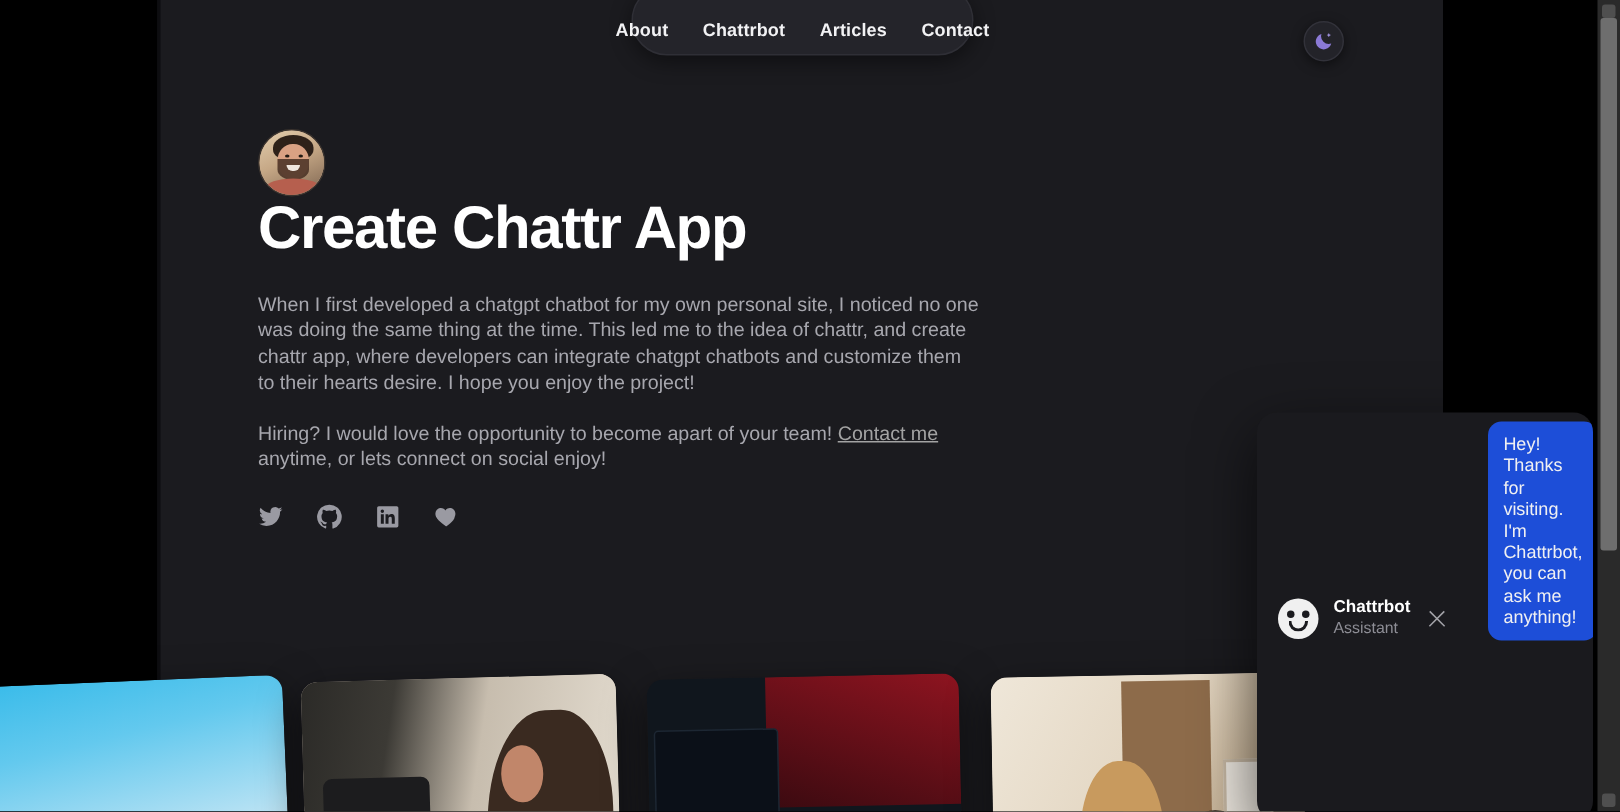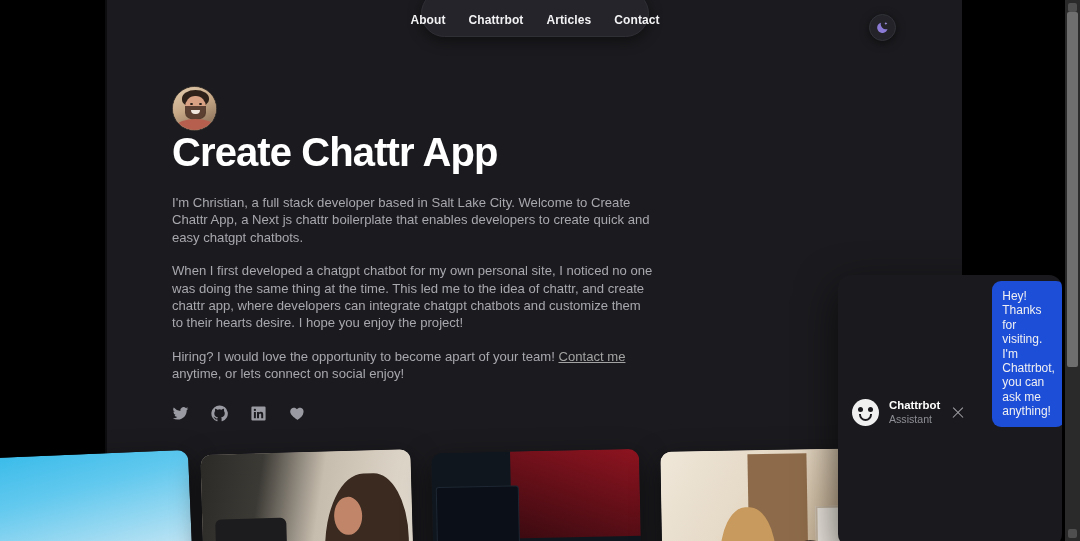--- a/index.html
+++ b/index.html
@@ -263,21 +263,20 @@
         <div class="av-face"></div>
         <div class="av-beard"></div>
         <div class="av-eye l"></div>
         <div class="av-eye r"></div>
         <div class="av-smile"></div>
         <div class="av-shirt"></div>
       </div>
 
       <h1 id="page-title">Create Chattr App</h1>
 
-      <p class="body-copy">I'm Christian, a full stack developer based in Salt Lake City. Welcome to Create Chattr App, a Next js chattr boilerplate that enables developers to create quick and easy chatgpt chatbots.</p>
       <p class="body-copy">When I first developed a chatgpt chatbot for my own personal site, I noticed no one was doing the same thing at the time. This led me to the idea of chattr, and create chattr app, where developers can integrate chatgpt chatbots and customize them to their hearts desire. I hope you enjoy the project!</p>
 
       <p class="body-copy"><span>Hiring? I would love the opportunity to become apart of your team! </span><a id="contact-link">Contact me</a><span> anytime, or lets connect on social enjoy!</span></p>
 
       <div id="social-row">
         <span class="social-icon">
           <svg width="17" height="17" viewBox="0 0 24 24" fill="#9a9aa2">
               <path d="M23 4.9c-.8.37-1.7.62-2.6.73a4.6 4.6 0 0 0 2-2.5c-.9.53-1.9.9-2.9 1.12a4.52 4.52 0 0 0-7.7 4.13A12.8 12.8 0 0 1 2.5 3.6a4.5 4.5 0 0 0 1.4 6.04c-.74-.02-1.44-.23-2.05-.57v.06a4.52 4.52 0 0 0 3.63 4.43c-.68.18-1.4.21-2.08.08a4.53 4.53 0 0 0 4.22 3.14A9.07 9.07 0 0 1 1 18.6a12.78 12.78 0 0 0 6.92 2.03c8.3 0 12.85-6.88 12.85-12.85l-.01-.58A9.18 9.18 0 0 0 23 4.9z"></path>
             </svg>
         </span>

